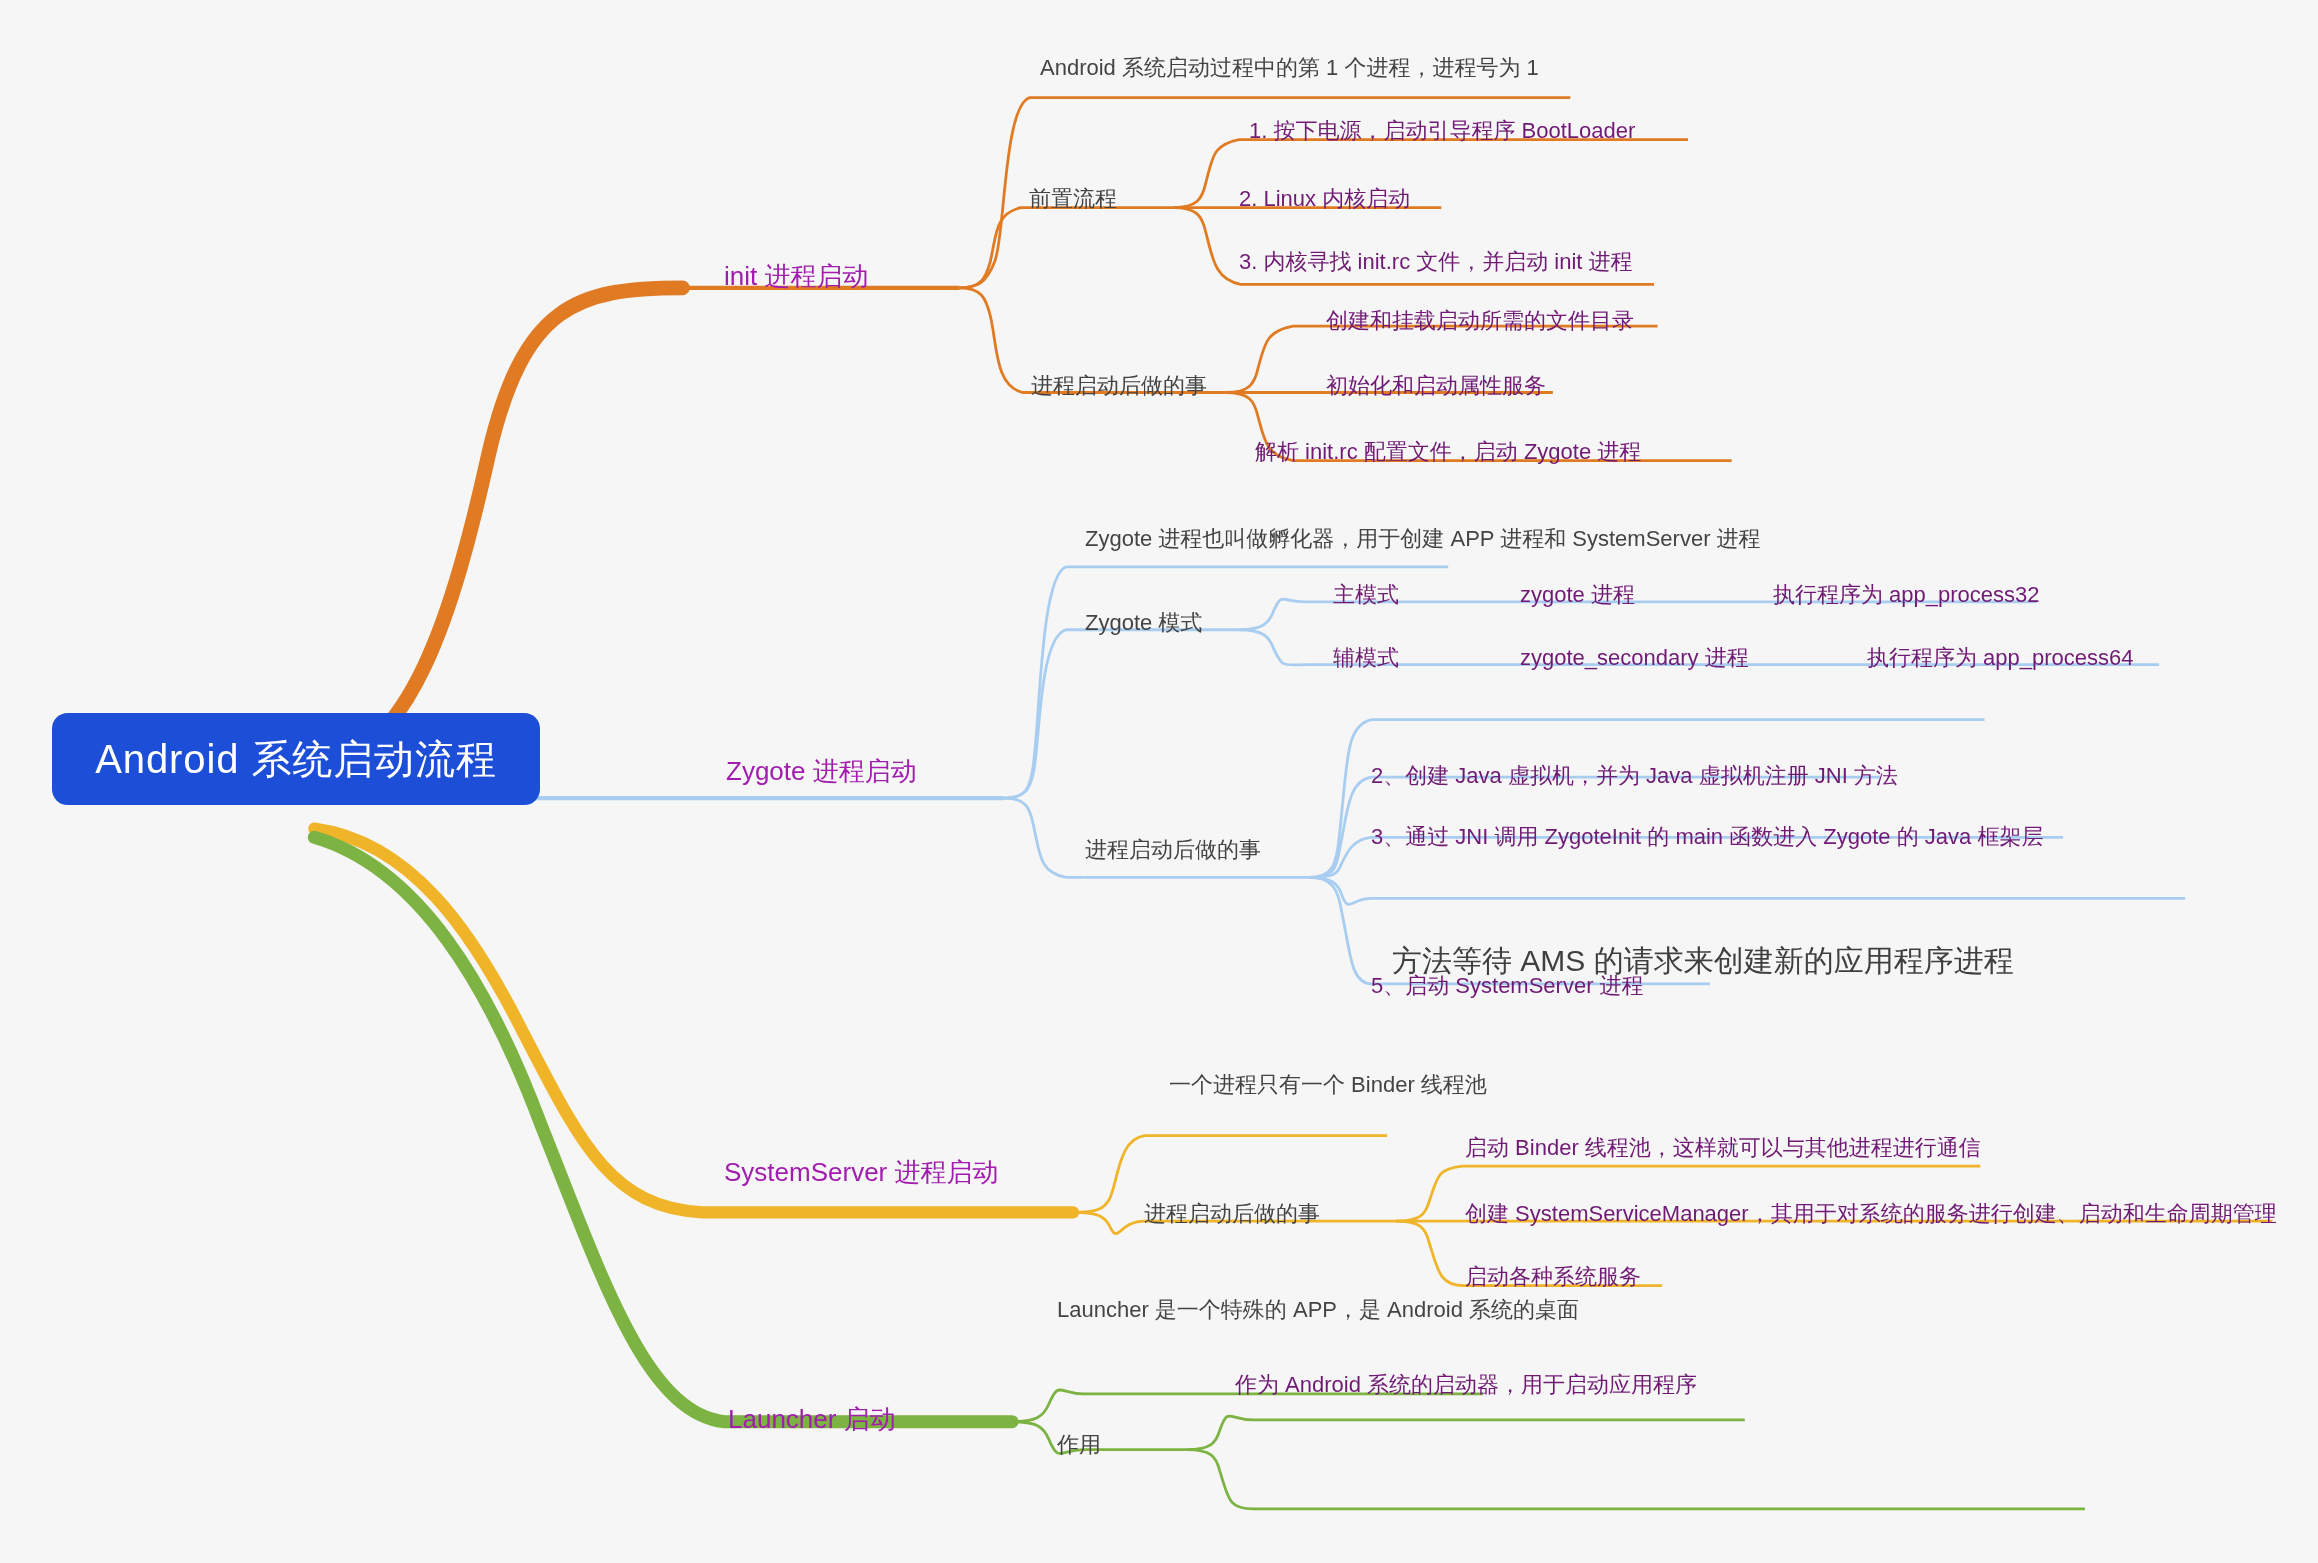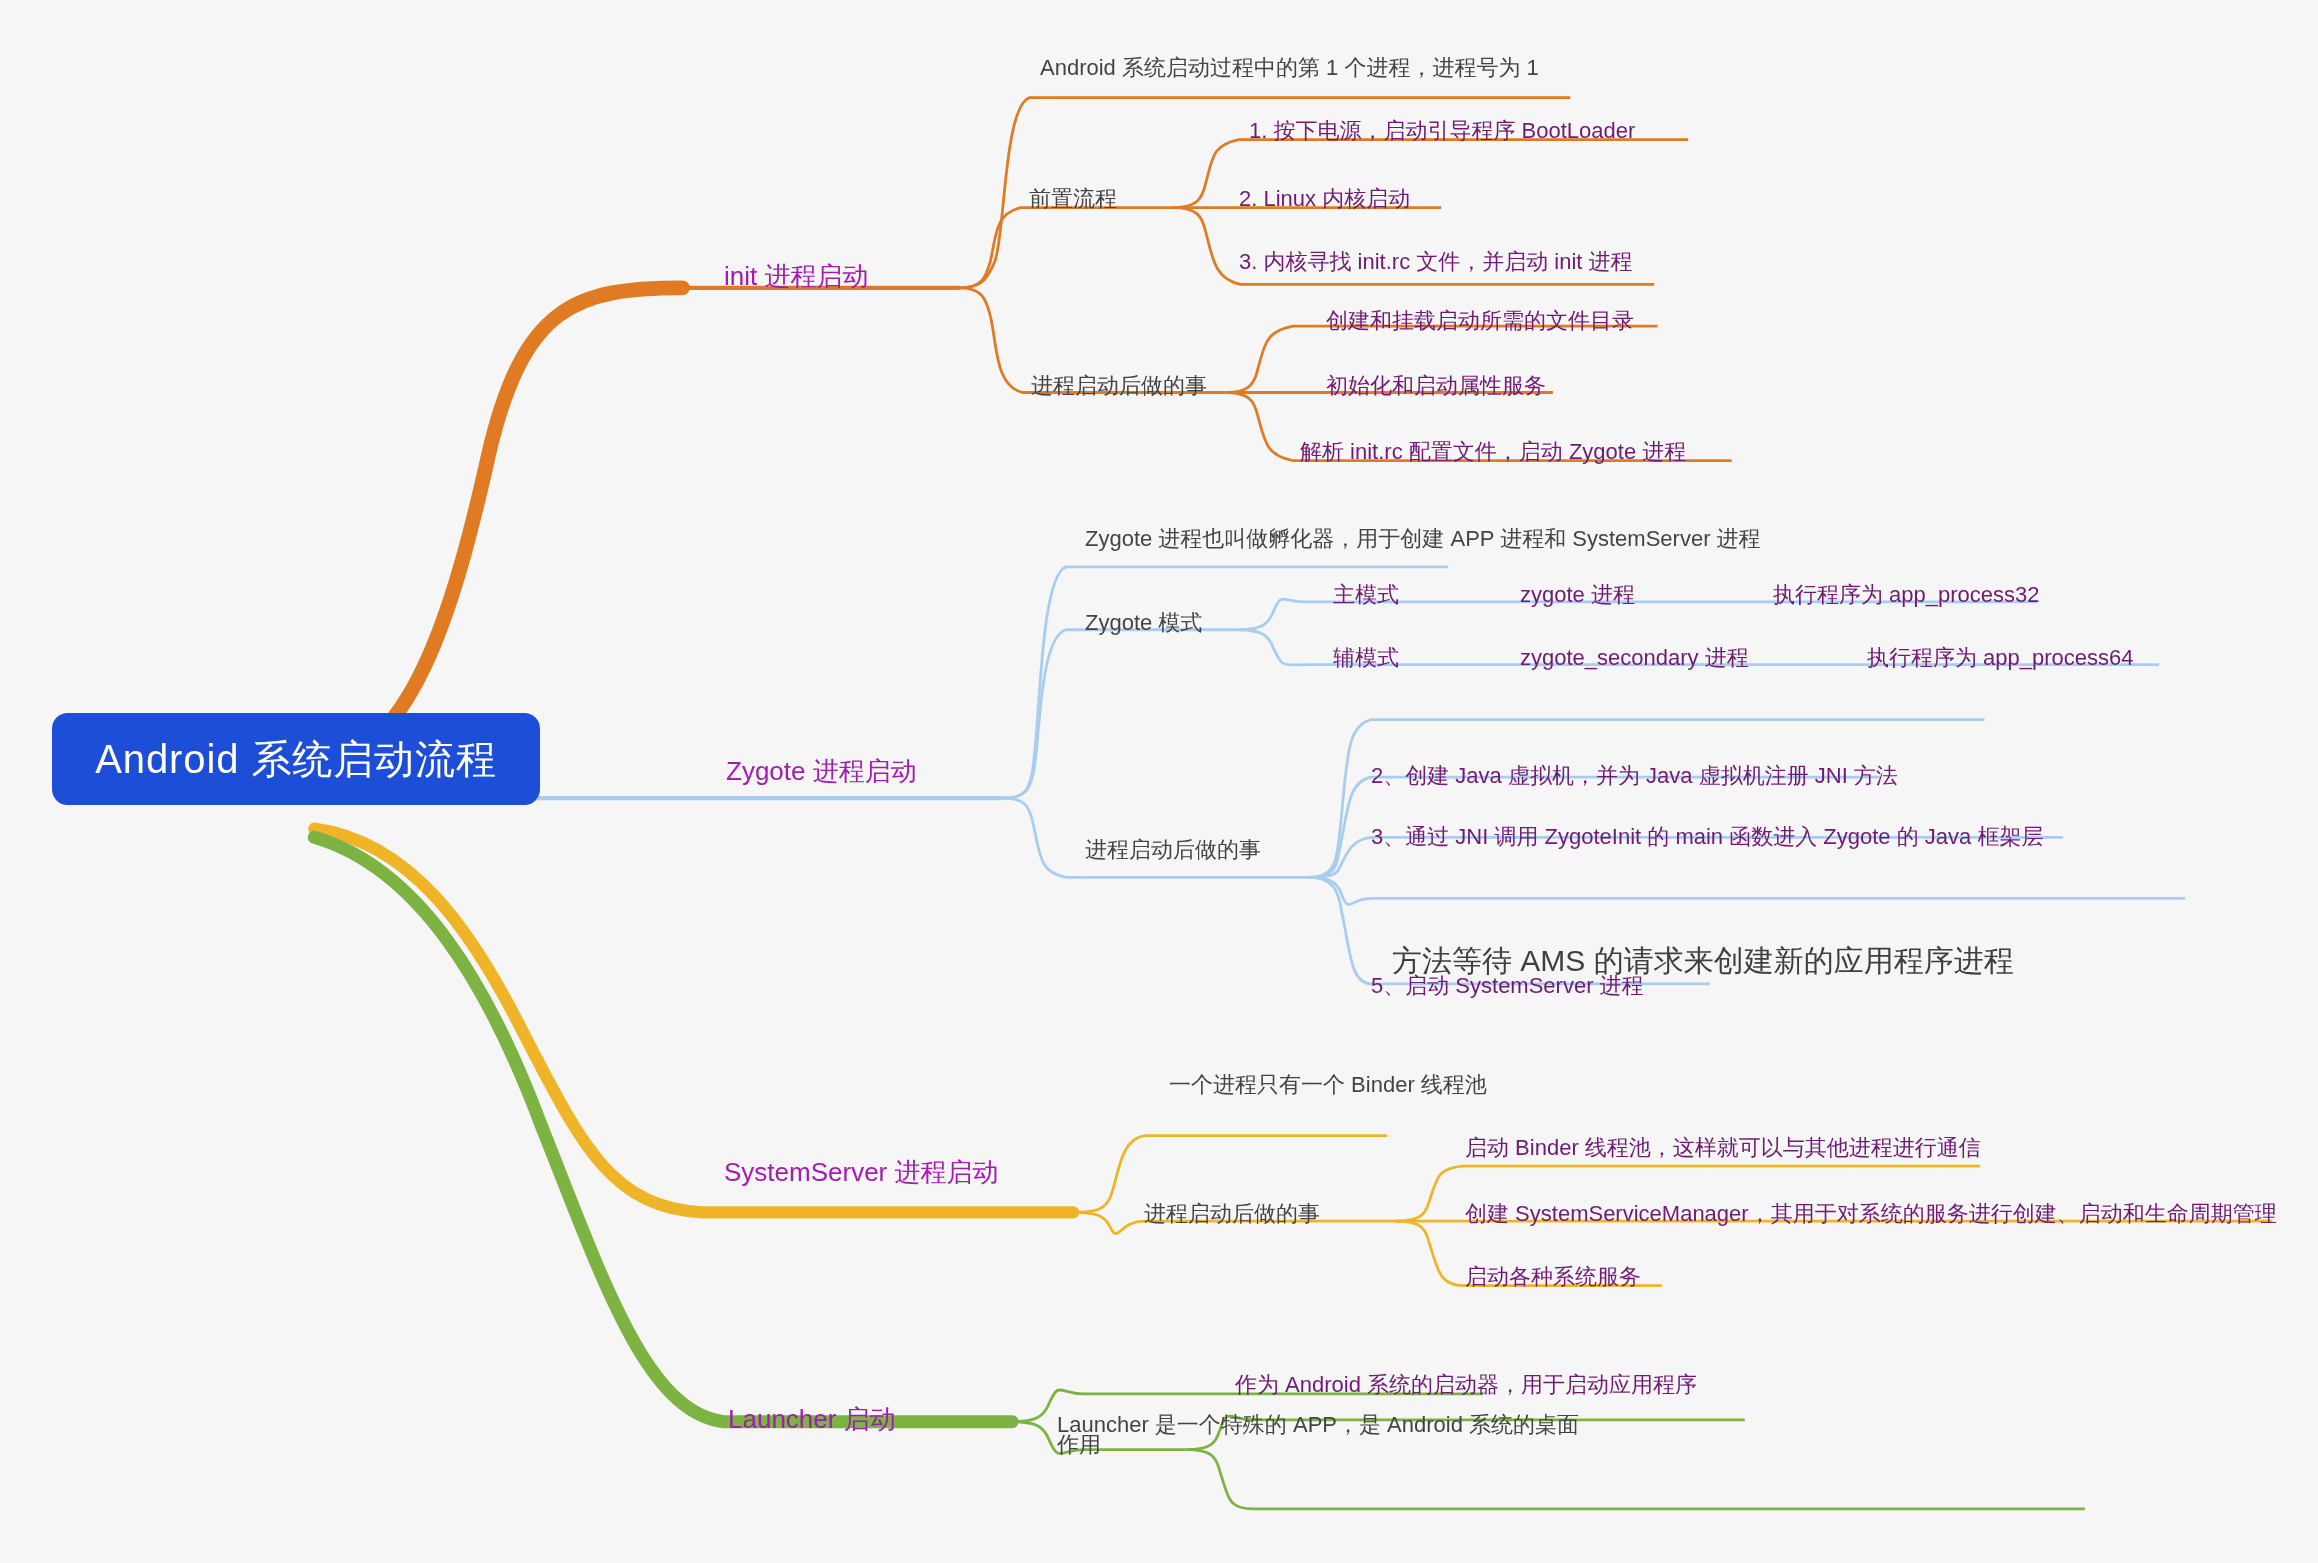--- a/index.html
+++ b/index.html
@@ -118,21 +118,21 @@
 
   <div class="node l2" style="left:1031px;top:372px;">
     <span>进程启动后做的事</span>
   </div>
   <div class="node l3" style="left:1326px;top:307px;">
     <span>创建和挂载启动所需的文件目录</span>
   </div>
   <div class="node l3" style="left:1326px;top:372px;">
     <span>初始化和启动属性服务</span>
   </div>
-  <div class="node l3" style="left:1300px;top:438px;">
+  <div class="node l3" style="left:1255px;top:438px;">
     <span>解析 init.rc 配置文件，启动 Zygote 进程</span>
   </div>
 
   <div class="node l1" style="left:726px;top:755px;">
     <span>Zygote 进程启动</span>
   </div>
 
   <div class="node l2" style="left:1085px;top:525px;">
     <span>Zygote 进程也叫做孵化器，用于创建 APP 进程和 SystemServer 进程</span>
   </div>
@@ -195,21 +195,21 @@
     <span>创建 SystemServiceManager，其用于对系统的服务进行创建、启动和生命周期管理</span>
   </div>
   <div class="node l3" style="left:1465px;top:1263px;">
     <span>启动各种系统服务</span>
   </div>
 
   <div class="node l1" style="left:728px;top:1403px;">
     <span>Launcher 启动</span>
   </div>
 
-  <div class="node l2" style="left:1057px;top:1411px;">
+  <div class="node l2" style="left:1057px;top:1296px;">
     <span>Launcher 是一个特殊的 APP，是 Android 系统的桌面</span>
   </div>
 
   <div class="node l2" style="left:1057px;top:1431px;">
     <span>作用</span>
   </div>
   <div class="node l3" style="left:1235px;top:1371px;">
     <span>作为 Android 系统的启动器，用于启动应用程序</span>
   </div>
 

